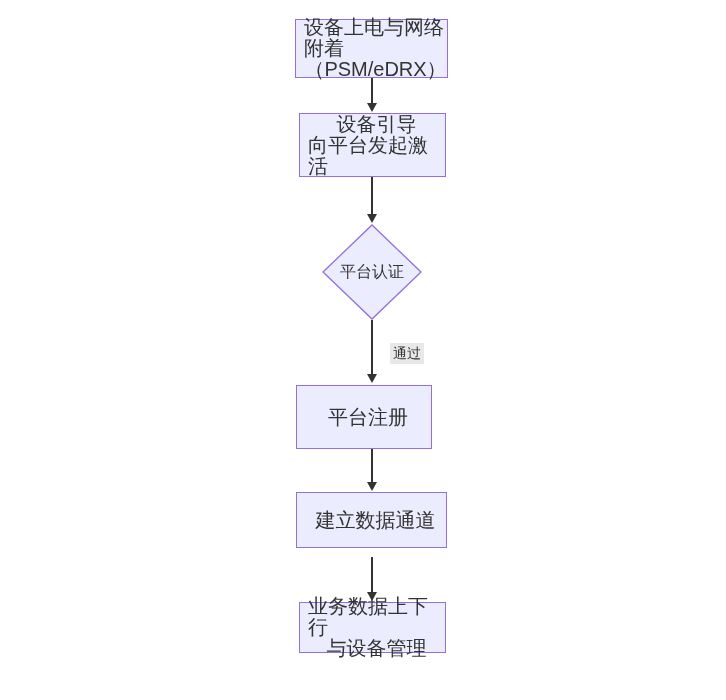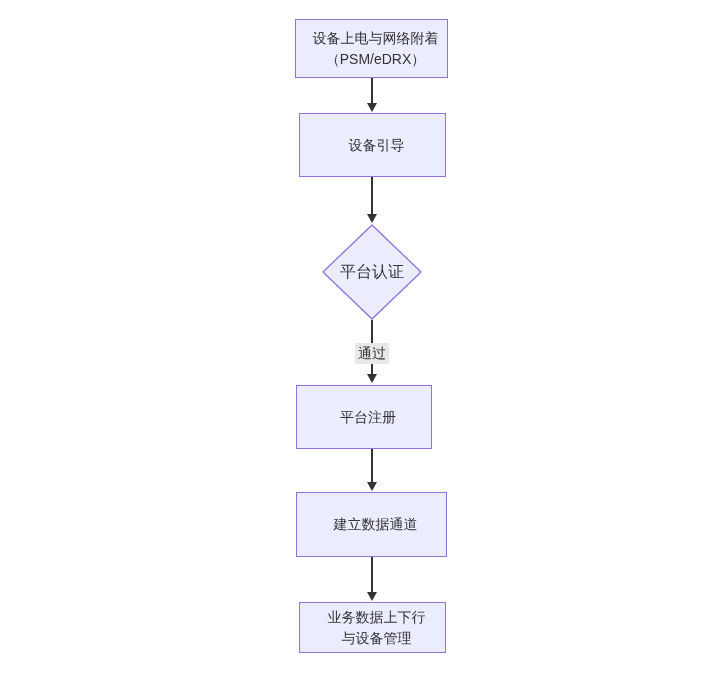--- a/index.html
+++ b/index.html
@@ -14,22 +14,22 @@
     height: 700px;
     background: var(--bg, #ffffff);
     overflow: hidden;
   }
   .node {
     position: absolute;
     display: flex;
     flex-direction: column;
     align-items: center;
     justify-content: center;
-    text-align: right;
-    font-size: 14px;
+    text-align: left;
+    font-size: 20px;
     line-height: 21px;
     color: var(--text, #333333);
     padding-left: 8px;
   }
   .rect {
     background: var(--node-fill, #ECECFF);
     border: 1.3px solid var(--node-border, #9370DB);
   }
   .edge-line {
     position: absolute;
@@ -46,20 +46,21 @@
   }
   .edge-label {
     position: absolute;
     transform: translateX(-50%);
     background: var(--edge-label-bg, #e8e8e8);
     padding: 0 3px;
     font-size: 14px;
     line-height: 21px;
     color: var(--text, #333333);
     white-space: nowrap;
+    margin-left: 35px;
   }
   .diamond-wrap { position: absolute; }
   .diamond-wrap svg { display: block; }
   .diamond-wrap polygon {
     fill: var(--node-fill, #ECECFF);
     stroke: var(--node-border, #9370DB);
     stroke-width: 1.3;
   }
   .diamond-text {
     position: absolute;
@@ -79,20 +80,21 @@
   <div class="node rect" style="left:295px; top:19px; width:153px; height:59px;">
     <span>设备上电与网络附着</span>
     <span>（PSM/eDRX）</span>
   </div>
 
   <div class="edge-line" style="left:371px; top:78px; height:26px;"></div>
   <div class="arrowhead" style="left:367px; top:103px;"></div>
 
   <div class="node rect" style="left:299px; top:113px; width:147px; height:64px;">
     <span>设备引导</span>
+    <span>向平台发起激活</span>
   </div>
 
   <div class="edge-line" style="left:371px; top:177px; height:37px;"></div>
   <div class="arrowhead" style="left:367px; top:214px;"></div>
 
   <div class="diamond-wrap" style="left:322px; top:224px; width:100px; height:96px;">
     <svg width="100" height="96" viewBox="0 0 100 96">
       <polygon points="50,1 99,48 50,95 1,48"></polygon>
     </svg>
     <div class="diamond-text">平台认证</div>
@@ -102,21 +104,21 @@
   <div class="edge-label" style="left:372px; top:343px;">通过</div>
   <div class="arrowhead" style="left:367px; top:374px;"></div>
 
   <div class="node rect" style="left:296px; top:385px; width:136px; height:64px;">
     <span>平台注册</span>
   </div>
 
   <div class="edge-line" style="left:371px; top:449px; height:33px;"></div>
   <div class="arrowhead" style="left:367px; top:482px;"></div>
 
-  <div class="node rect" style="left:296px; top:492px; width:151px; height:65px;">
+  <div class="node rect" style="left:296px; top:492px; width:151px; height:56px;">
     <span>建立数据通道</span>
   </div>
 
   <div class="edge-line" style="left:371px; top:557px; height:35px;"></div>
   <div class="arrowhead" style="left:367px; top:592px;"></div>
 
   <div class="node rect" style="left:299px; top:602px; width:147px; height:51px;">
     <span>业务数据上下行</span>
     <span>与设备管理</span>
   </div>

